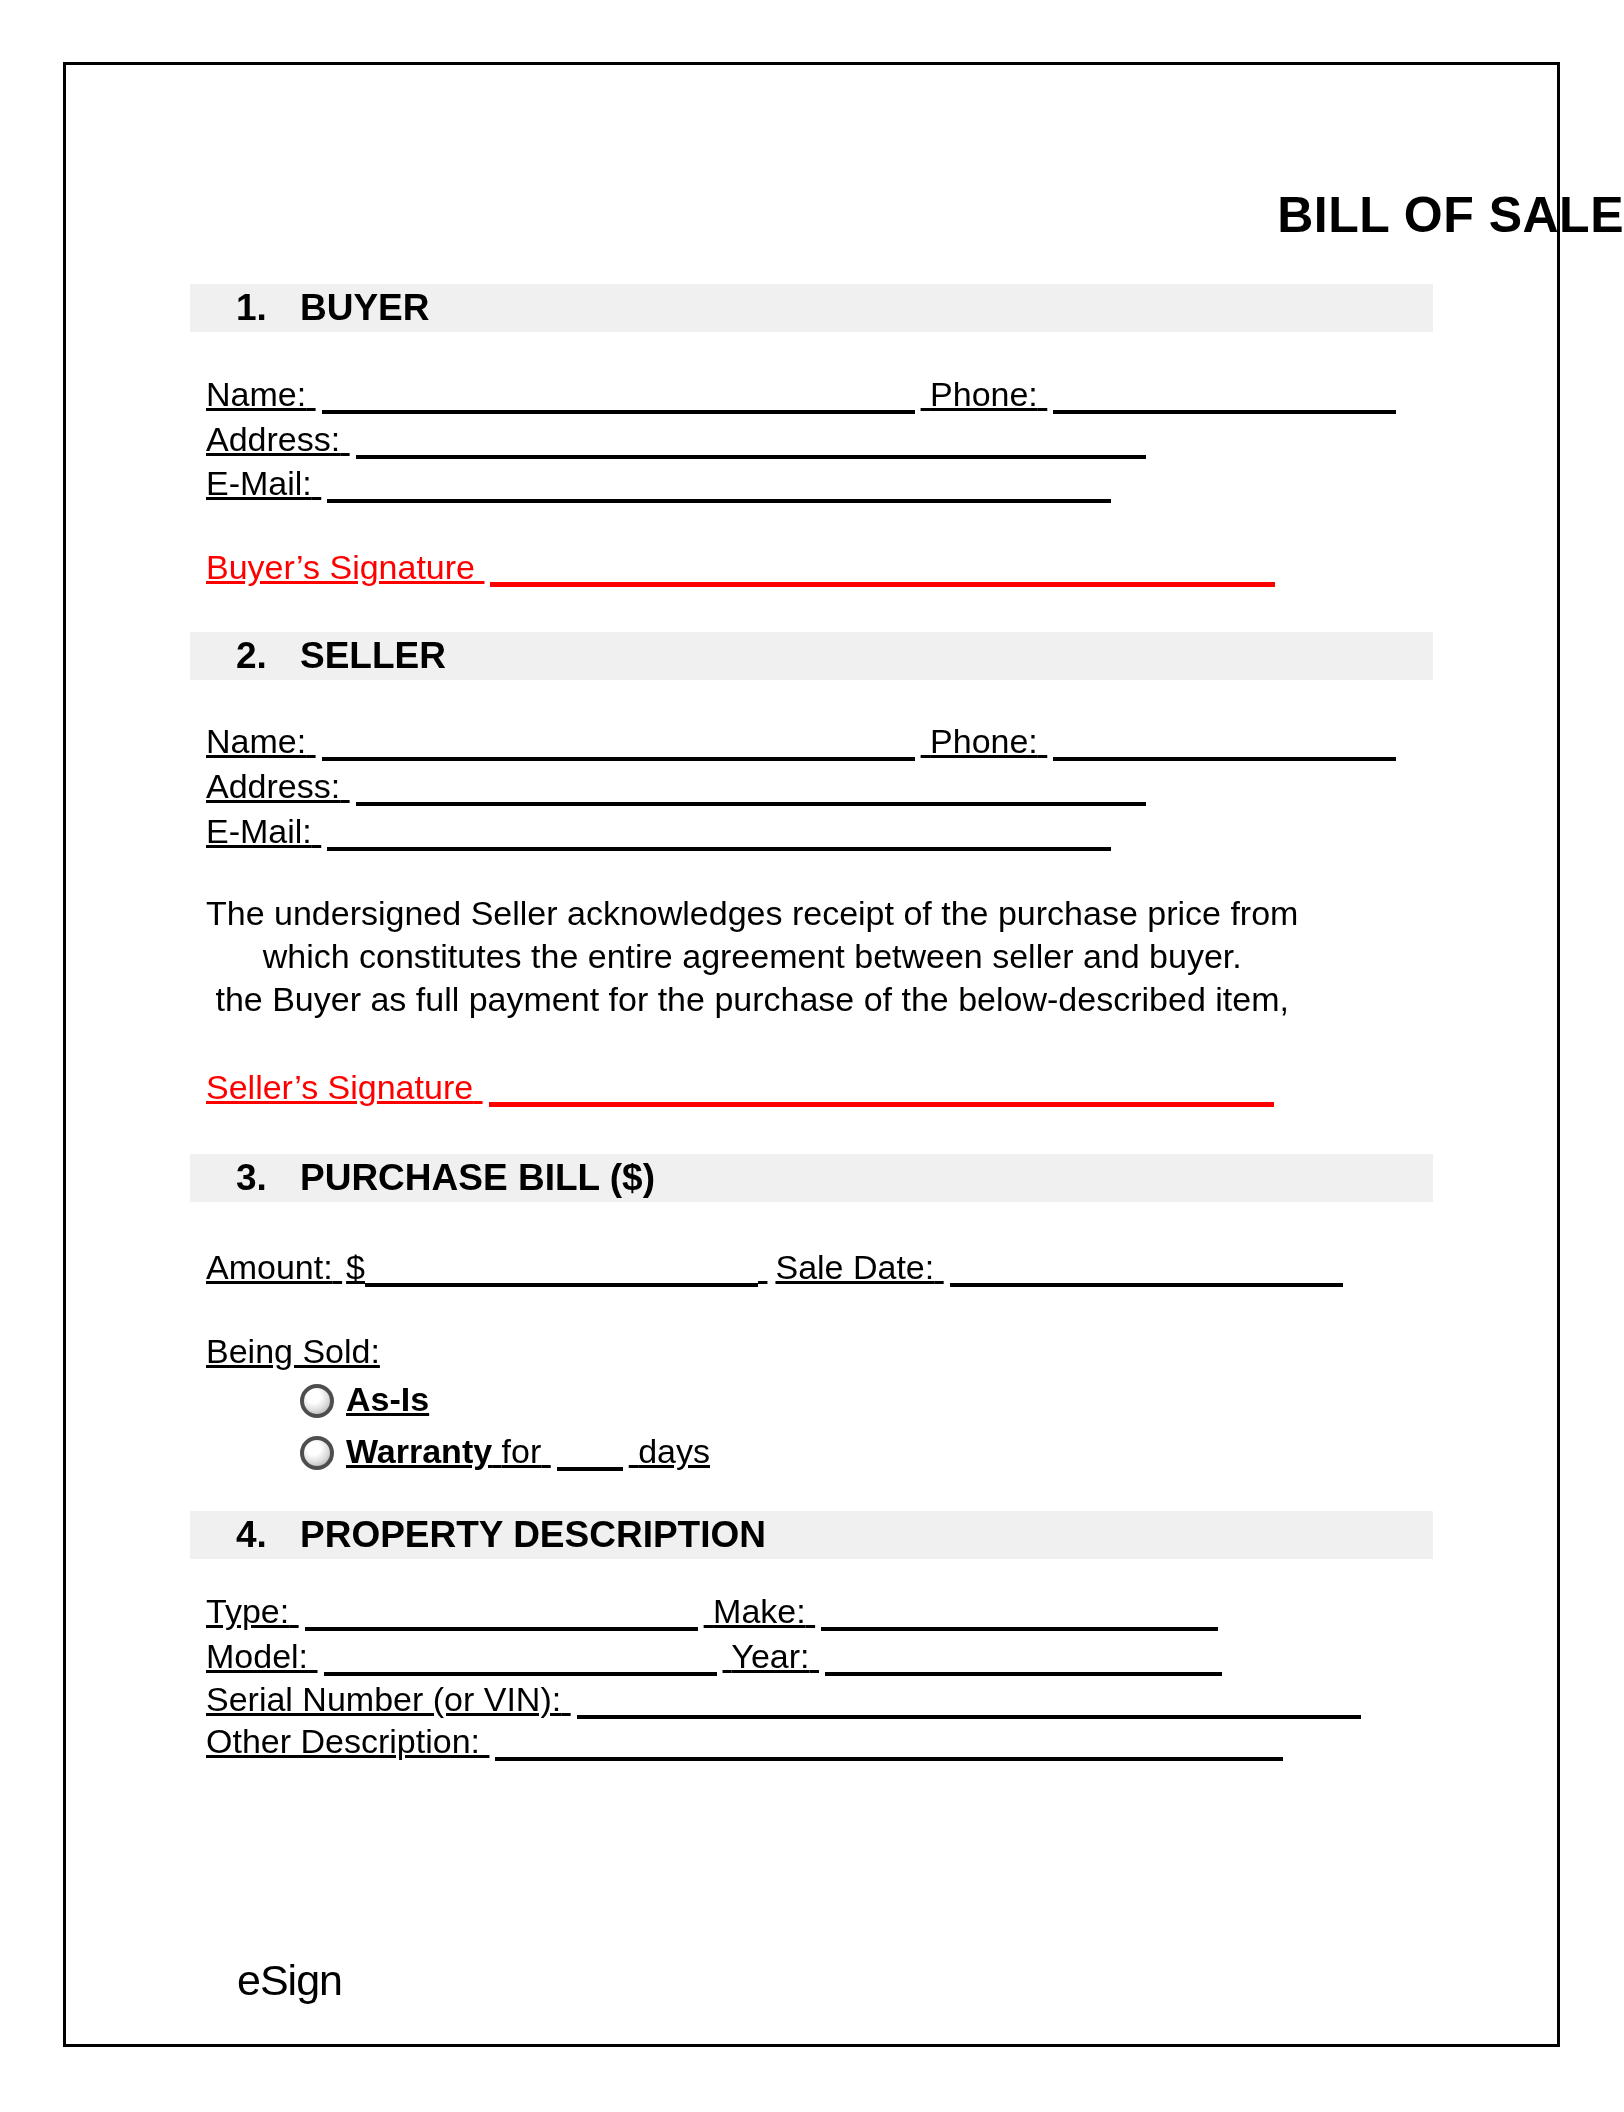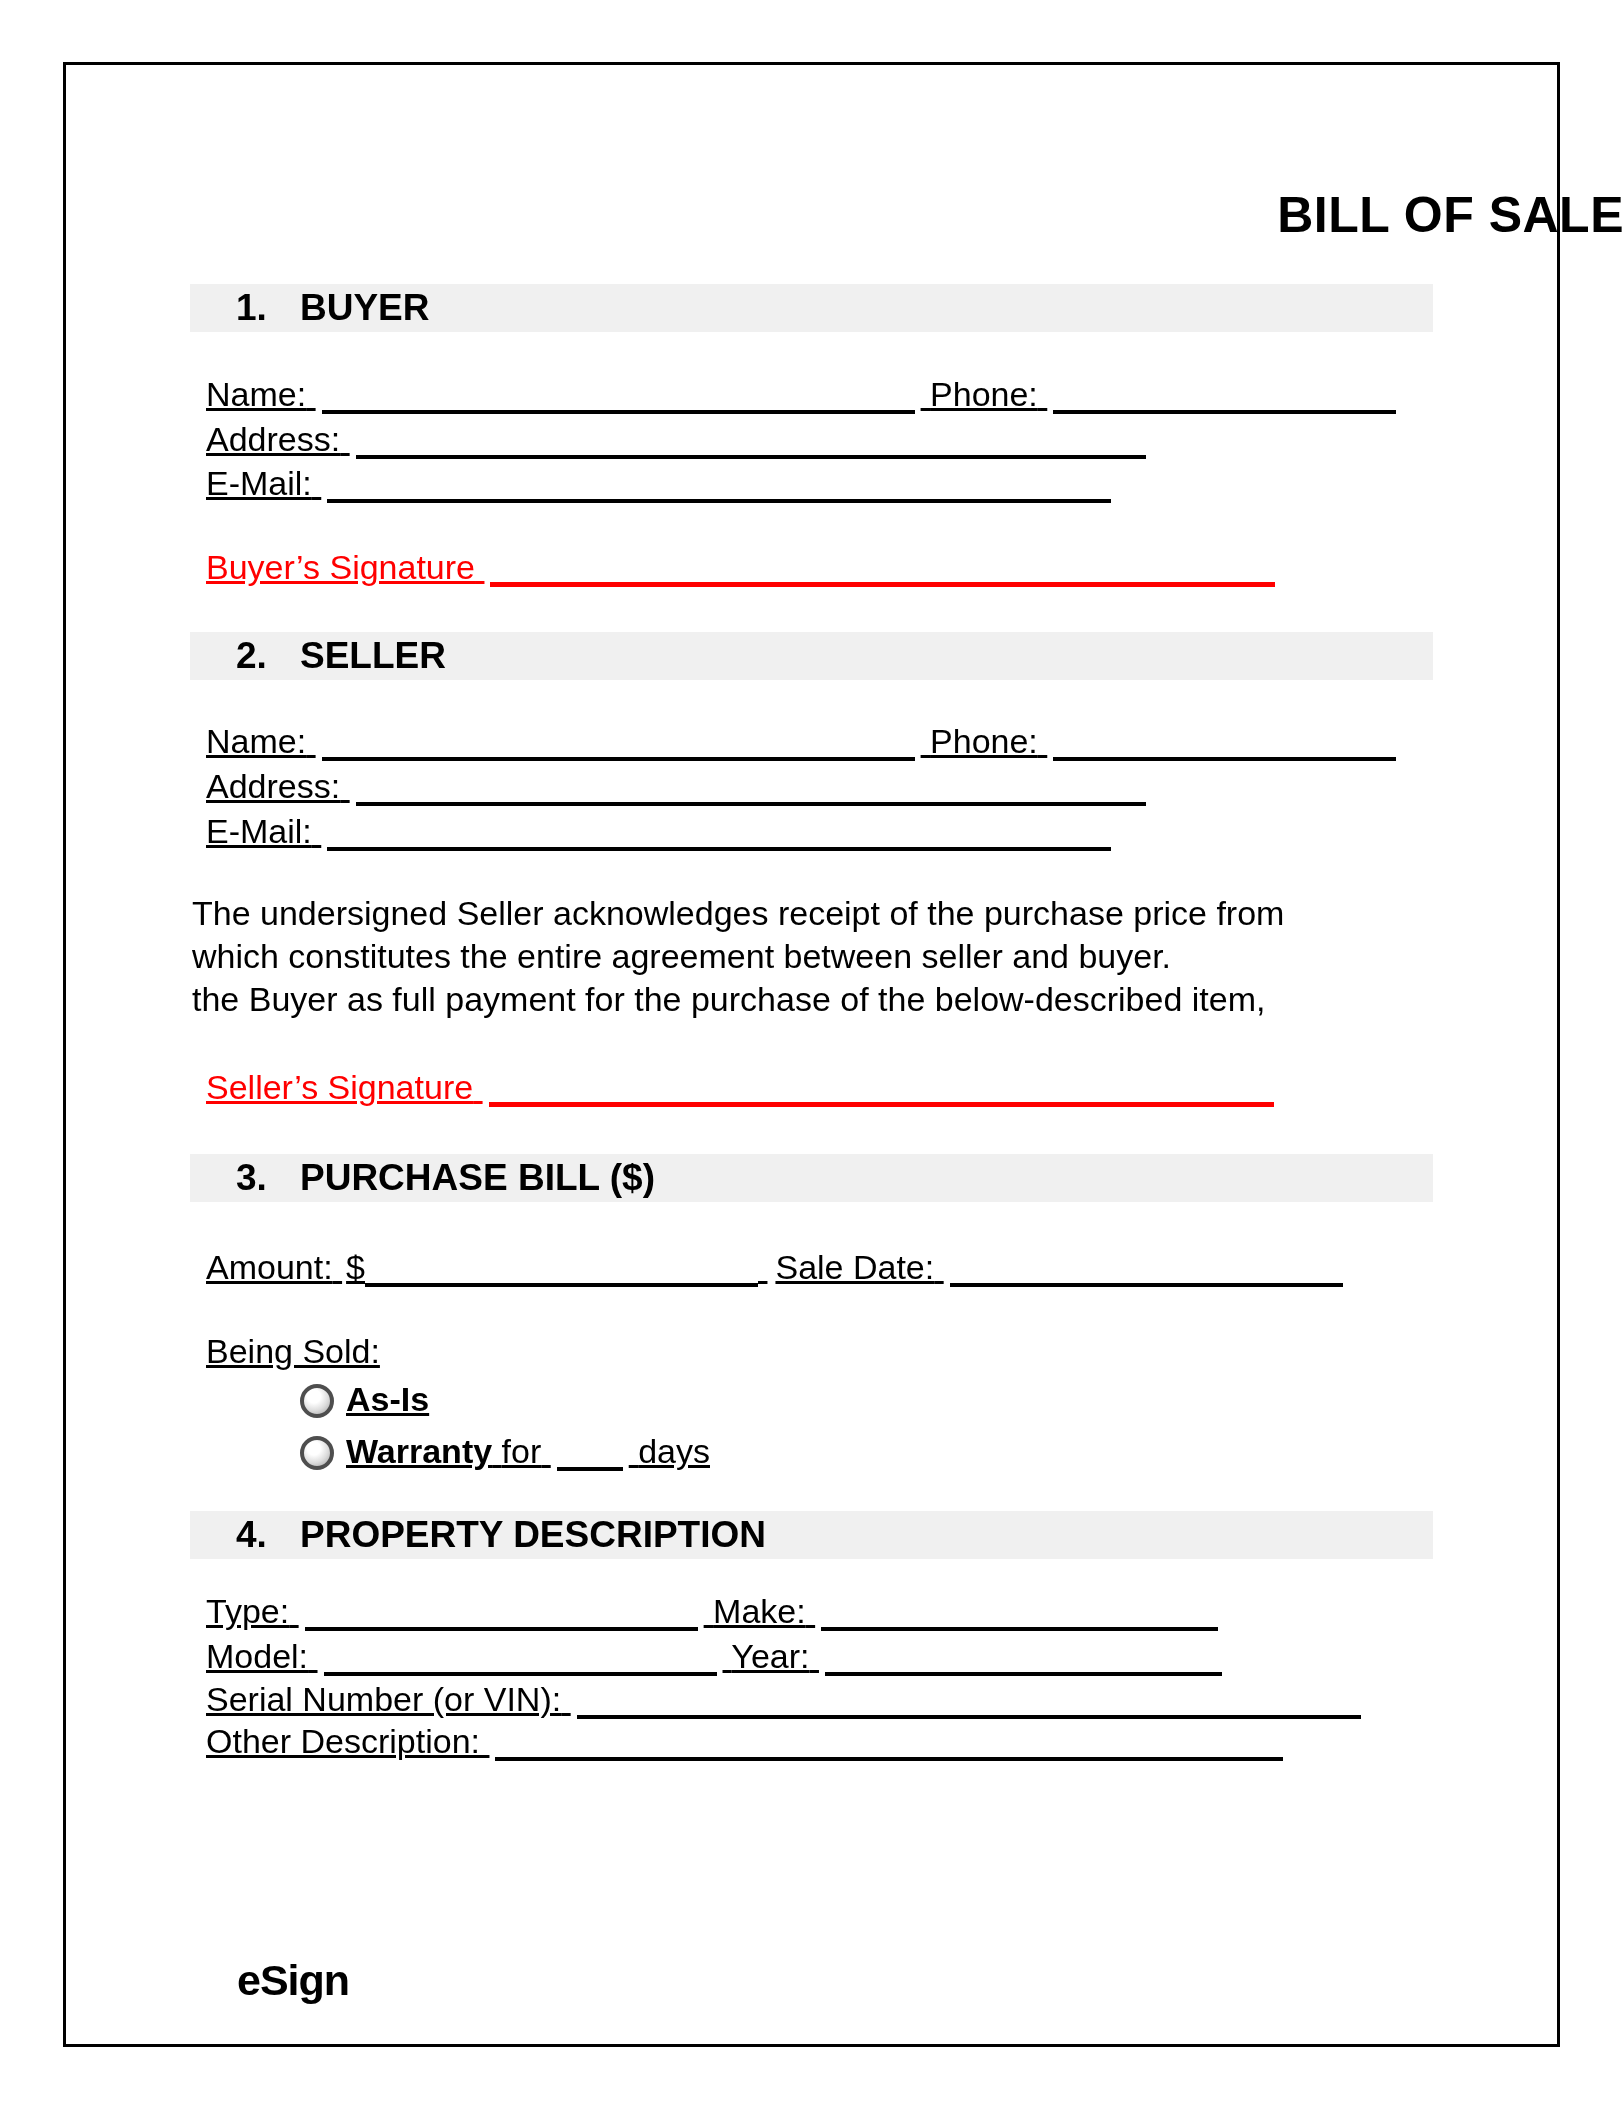--- a/index.html
+++ b/index.html
@@ -26,28 +26,28 @@
     position:absolute;left:206px;white-space:nowrap;font-size:34px;line-height:38px;text-decoration:underline;
   }
   .lbl{display:inline;}
   .b{font-weight:bold;}
   .line{
     display:inline-block;height:0;border-bottom:4px solid #000;
     vertical-align:-8px;margin:0 6px;
   }
   .line.red{border-bottom:5px solid var(--sig-red,#ff0000);}
   .red-text{color:var(--sig-red,#ff0000);}
-  .para{position:absolute;left:192px;top:892px;font-size:34px;line-height:43px;}
+  .para{position:absolute;left:206px;top:892px;font-size:34px;line-height:43px;text-align:center;}
   .radio{
     display:inline-block;width:26px;height:26px;border-radius:50%;
     border:4px solid #4e4e4e;margin-right:12px;vertical-align:-7px;
     background:radial-gradient(circle at 38% 32%, #ffffff 0 28%, #dcdcdc 60%, #9d9d9d 100%);
   }
   .brand{
-    position:absolute;left:237px;top:1956px;font-size:43px;font-weight:bold;
+    position:absolute;left:237px;top:1956px;font-size:43px;font-weight:normal;
     letter-spacing:-1px;
   }
 </style>
 </head>
 <body>
 
 <div class="frame"></div>
 
 <div class="title">BILL OF SALE</div>
 

